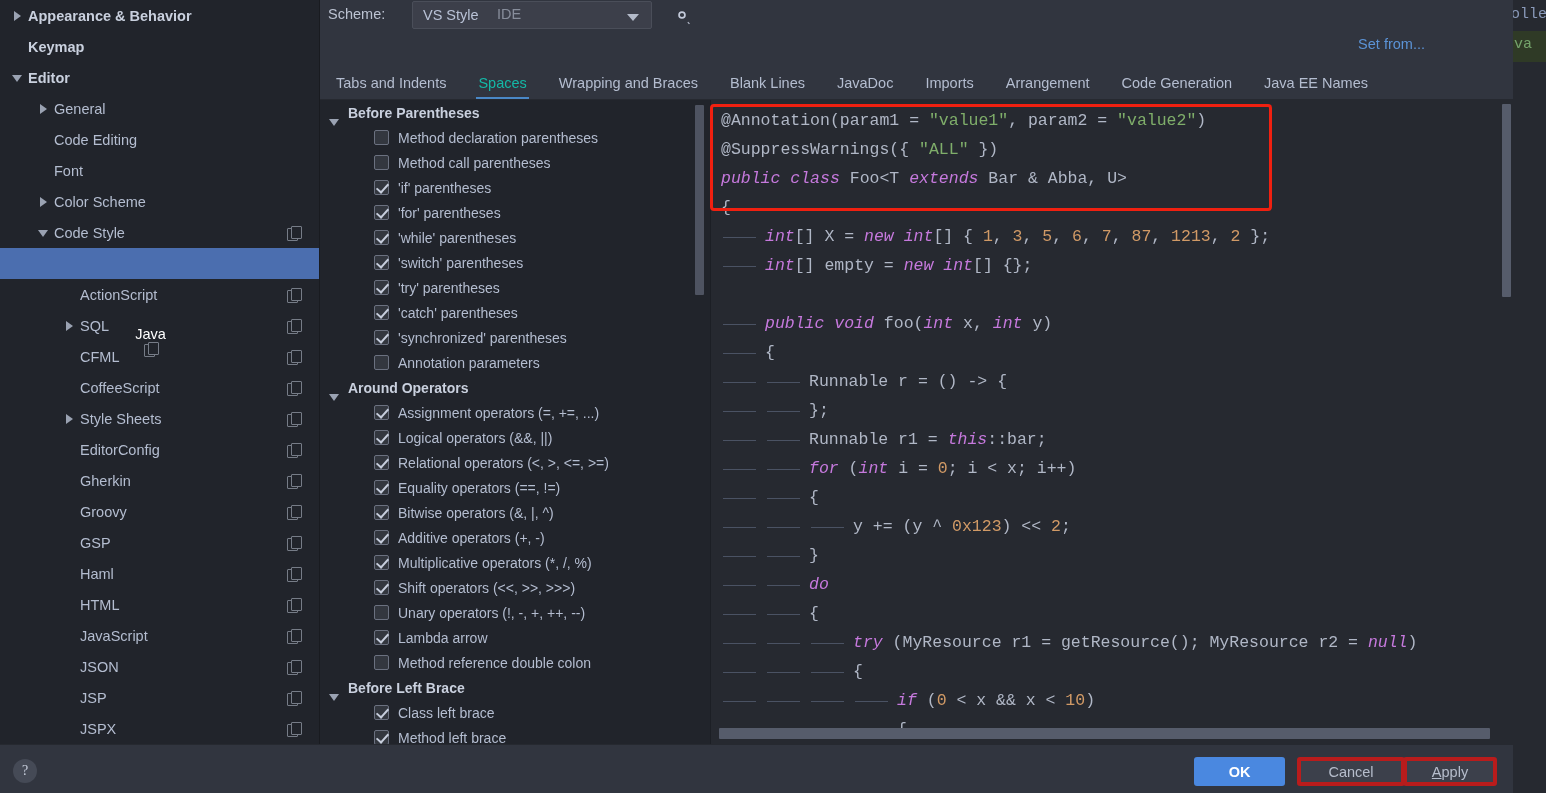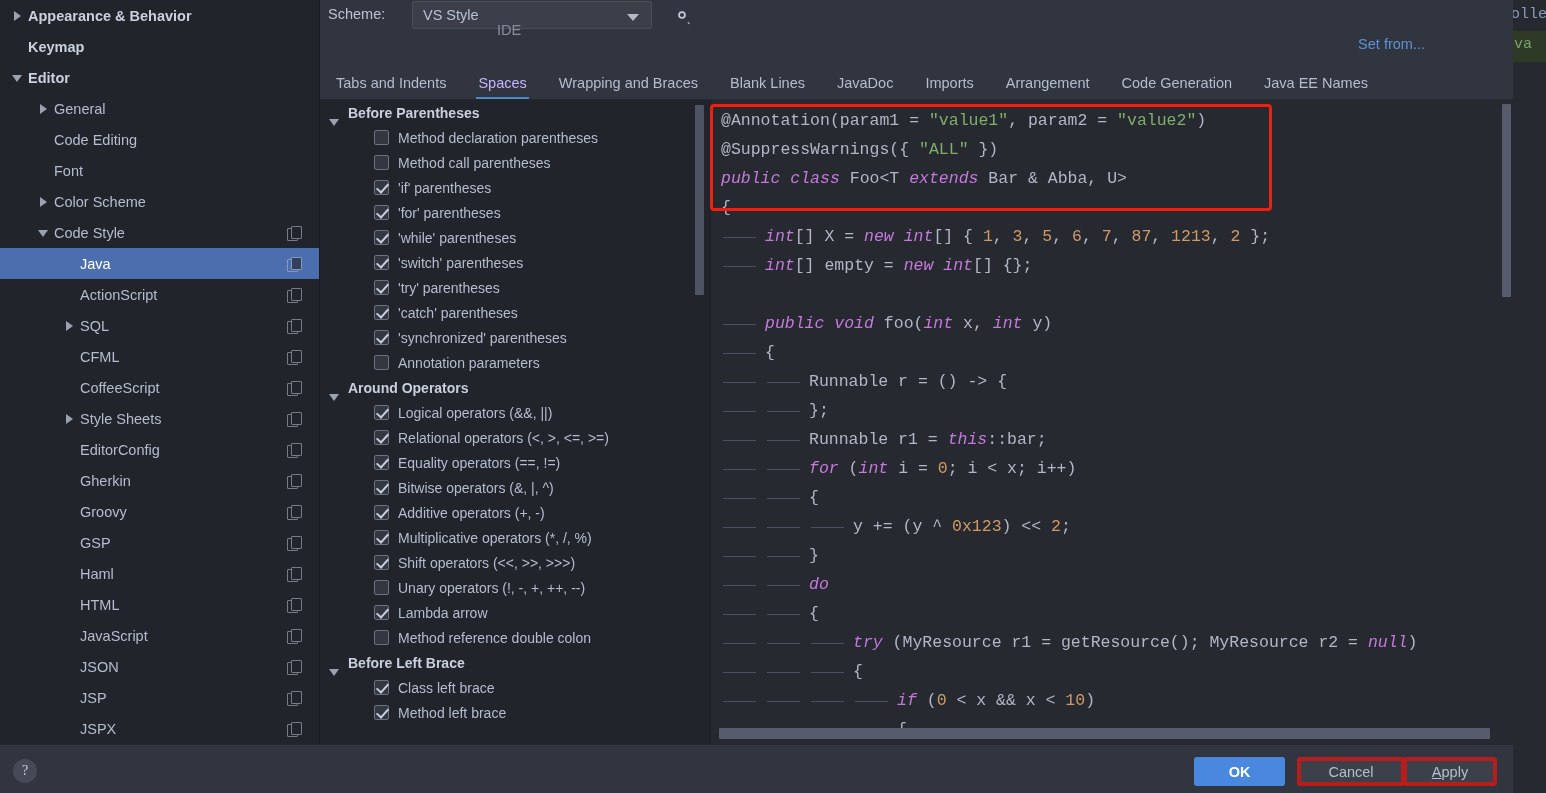--- a/index.html
+++ b/index.html
@@ -38,21 +38,21 @@
   .tree-panel {
     position: absolute; left: 0; top: 0; width: 319px; height: 744px;
     background: #21242b;
     overflow: hidden;
   }
   .tree-row {
     position: relative; display: flex; align-items: center;
     height: 31px; padding-right: 18px;
     color: #b4bdd0; font-size: 14.5px; white-space: nowrap;
   }
-  .tree-row.sel { background: #4b6eaf; }
+  .tree-row.sel { background: #4b6eaf; flex-direction: column; }
   .tree-row.sel .tree-label { color: #ffffff; }
   .tree-row.bold .tree-label { font-weight: bold; color: #c9d0de; }
   .twisty {
     width: 16px; height: 16px; flex: 0 0 16px;
     margin-right: 2px; position: relative;
   }
   .twisty.right::before {
     content: ""; position: absolute; left: 4px; top: 3px;
     border-left: 7px solid #9aa2b2;
     border-top: 5px solid transparent; border-bottom: 5px solid transparent;
@@ -89,21 +89,21 @@
     color: #bcc3d2; font-size: 14.5px;
   }
   .scheme-combo {
     position: absolute; left: 92px; top: 1px; width: 240px; height: 28px;
     background: #3c3f4a; border: 1px solid #4a4e59; border-radius: 2px;
   }
   .scheme-combo-value {
     position: absolute; left: 10px; top: 5px; color: #b9c2d6; font-size: 14.5px;
   }
   .scheme-combo-sub {
-    position: absolute; left: 84px; top: 20px; color: #878d9b; font-size: 14.5px;
+    position: absolute; left: 84px; top: 4px; color: #878d9b; font-size: 14.5px;
   }
   .combo-arrow {
     position: absolute; right: 12px; top: 12px;
     border-top: 7px solid #b3bac9;
     border-left: 6px solid transparent; border-right: 6px solid transparent;
   }
   .gear {
     position: absolute; left: 350px; top: 3px; width: 24px; height: 24px;
   }
   .set-from {
@@ -114,21 +114,21 @@
   
   .tabs {
     position: absolute; left: 320px; top: 68px; right: 33px; height: 32px;
     display: flex; align-items: flex-start;
   }
   .tab {
     position: relative; padding: 3px 16px 0 16px; height: 32px;
     color: #b4bdd0; font-size: 14.5px; white-space: nowrap;
     line-height: 24px;
   }
-  .tab.active { color: #c4b5fd; text-align: right; }
+  .tab.active { color: #14b8a6; text-align: right; }
   .tab.active::after {
     content: ""; position: absolute; left: 14px; right: 14px; bottom: 0;
     height: 3px; background: #4a88c7;
   }
   .tabs-underline {
     position: absolute; left: 320px; top: 99px; right: 0; height: 1px; background: #262930;
   }
 
   
   .options-panel {
@@ -473,20 +473,25 @@
             <span>'synchronized' parentheses</span>
           </div>
           <div class="opt-row">
             <span class="opt-indent"></span>
             <span class="cb"></span>
             <span>Annotation parameters</span>
           </div>
           <div class="opt-row group">
             <span class="group-twisty"></span>
             <span>Around Operators</span>
+          </div>
+          <div class="opt-row">
+            <span class="opt-indent"></span>
+            <span class="cb on"></span>
+            <span>Assignment operators (=, +=, ...)</span>
           </div>
           <div class="opt-row">
             <span class="opt-indent"></span>
             <span class="cb on"></span>
             <span>Logical operators (&amp;&amp;, ||)</span>
           </div>
           <div class="opt-row">
             <span class="opt-indent"></span>
             <span class="cb on"></span>
             <span>Relational operators (&lt;, &gt;, &lt;=, &gt;=)</span>

